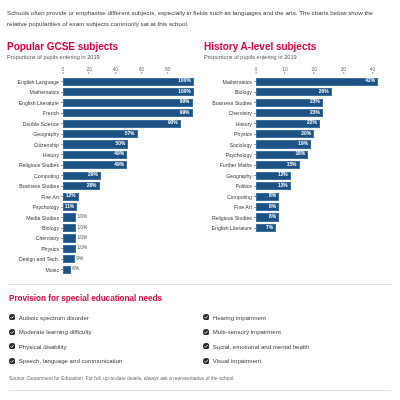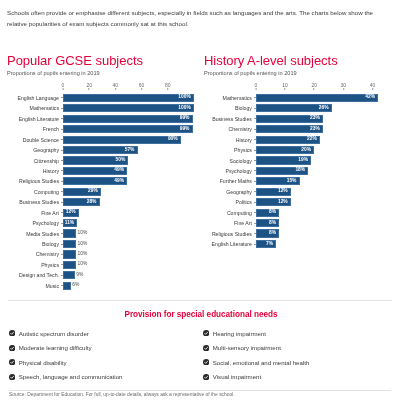--- a/index.html
+++ b/index.html
@@ -38,24 +38,24 @@
     gap: 0px;
     align-items: flex-start;
   }
   .chart-col {
     width: 196px;
     box-sizing: border-box;
   }
   .chart-col.right { padding-left: 4px; }
 
   .chart-title {
-    font-size: 13px;
-    font-weight: normal;
+    font-size: 10px;
+    font-weight: bold;
     color: #e4003b;
-    margin: 12px 0 2px 0;
+    margin: 0 0 2px 0;
     letter-spacing: -0.03px;
   }
   .chart-sub {
     font-size: 5.6px;
     color: #555;
     margin: 0 0 6px 0;
   }
 
   
   .axis {
@@ -151,21 +151,20 @@
     margin: 9px 1px 9px 1px;
   }
 
   
   .sen-title {
     font-size: 8.2px;
     font-weight: bold;
     color: #e4003b;
     margin: 0 0 7px 2px;
     letter-spacing: -0.03px;
-    text-align: center;
   }
   .sen-grid {
     display: grid;
     grid-template-columns: 1fr 1fr;
     column-gap: 4px;
     row-gap: 0px;
     margin-left: 2px;
   }
   .sen-item {
     display: flex;

